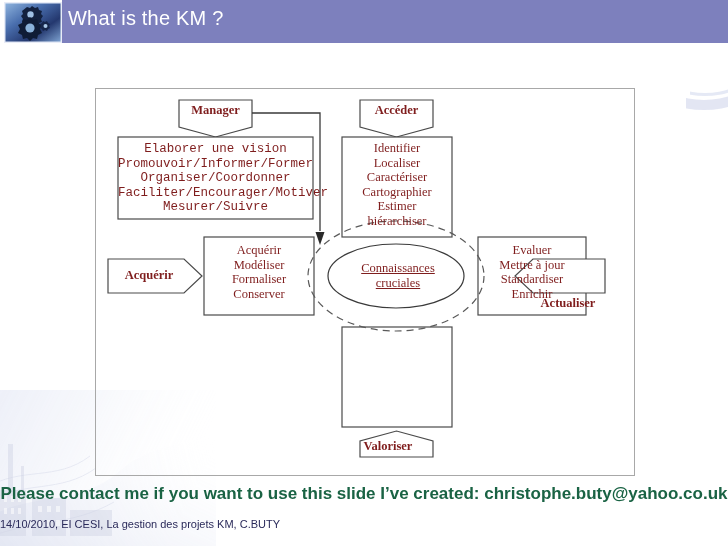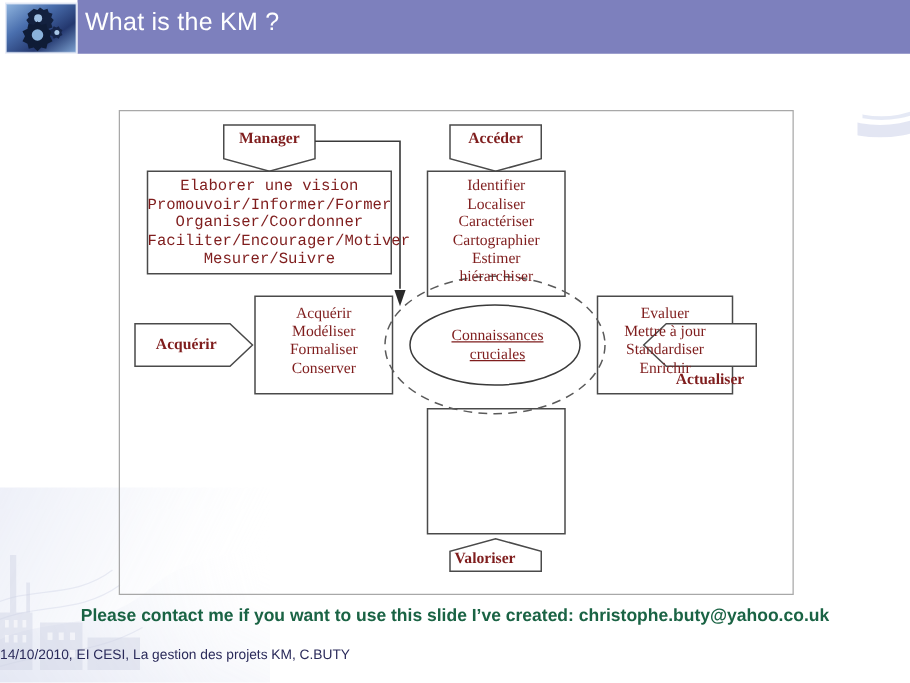--- a/index.html
+++ b/index.html
@@ -88,21 +88,21 @@
   .dg-body { font-size: 12.5px; }
   .dg-tag  { font-size: 12.5px; font-weight: bold; }
   .dg-core { font-size: 12.5px; }
 
   
   #contact-line {
     position: absolute; left: 0; top: 484px;
     width: 728px;
     text-align: center;
     color: #1a6344;
-    font-size: 14px; font-weight: bold;
+    font-size: 17px; font-weight: bold;
     z-index: 5;
   }
   #footer-line {
     position: absolute; left: 0; top: 518px;
     width: 728px;
     color: #2a2a5a;
     font-size: 11px;
     z-index: 5;
   }
 </style>

